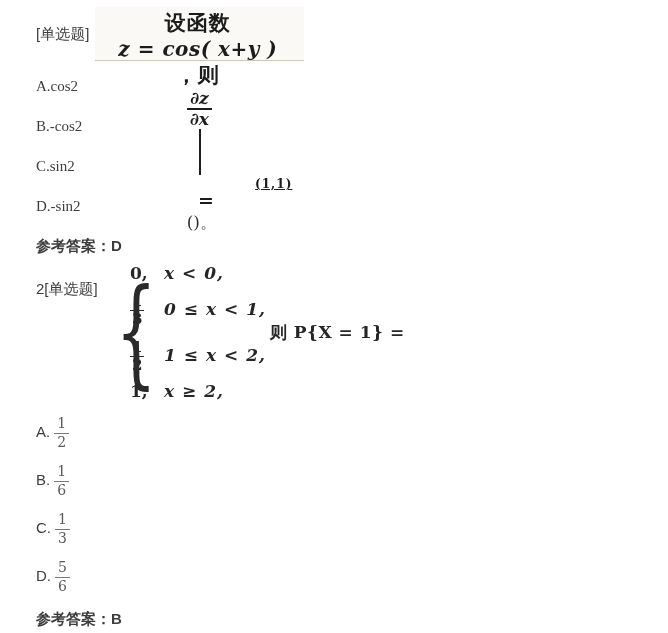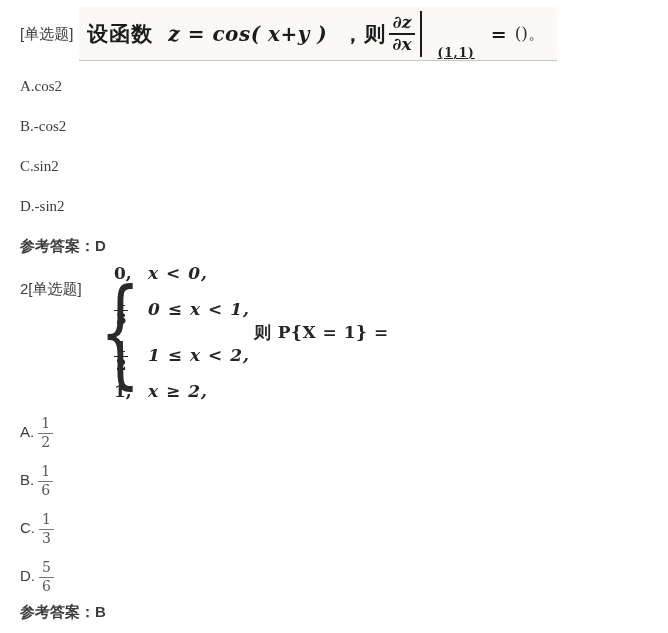--- a/index.html
+++ b/index.html
@@ -2,32 +2,32 @@
 <html><head>
 <meta charset="utf-8">
 <style>
   html, body { margin:0; padding:0; background:#ffffff; }
   body {
     width:668px; height:633px; overflow:hidden;
     font-family:"Liberation Sans", sans-serif;
     color:#3d3d3d;
     -webkit-font-smoothing:antialiased;
   }
-  .page { padding-left:20px; box-sizing:border-box; }
+  .page { padding-left:36px; box-sizing:border-box; }
 
   
   .q1-line { display:flex; align-items:center; margin-top:6px; height:56px; }
   .q-tag { font-size:15px; color:#3d3d3d; flex:none; }
   .formula-card {
     display:inline-flex; align-items:center;
     margin-left:6px; height:54px; box-sizing:border-box;
     padding:2px 12px 2px 8px;
     background:#faf9f5; border-bottom:1px solid #ccc7bb;
     font-family:"DejaVu Serif", "Liberation Serif", serif;
-    font-weight:bold; color:#1c1c1c; white-space:nowrap;
+    font-weight:bold; color:#1c1c1c; white-space:nowrap;flex-direction:column;
   }
   .f-cjk { font-size:21px; letter-spacing:1px; }
   .f-math { font-style:italic; font-size:20px; margin:0 15px; letter-spacing:0.5px; }
   .frac {
     display:inline-flex; flex-direction:column; align-items:center;
     font-size:17px; line-height:1.12; font-style:italic; margin-left:3px;
   }
   .frac .num { padding:0 3px; }
   .frac .den { border-top:2px solid #1c1c1c; padding:0 3px; }
   .vline { flex:none; width:2px; height:46px; background:#1c1c1c; margin-left:5px; }
@@ -69,21 +69,21 @@
 
   
   .opt-frac { display:flex; align-items:flex-start; margin-top:11px; height:37px; }
   .opt-frac .label { font-size:15px; line-height:16px; margin-top:9px; }
   .sfrac {
     display:inline-flex; flex-direction:column; align-items:center;
     margin-left:4px; font-family:"DejaVu Serif", "Liberation Serif", serif;
     font-size:14px; line-height:1.25; color:#5a5a5a;
   }
   .sfrac .den { border-top:1px solid #777; padding:0 3px; }
-  .answer.a2 { margin-top:8px; }
+  .answer.a2 { margin-top:15px; }
 </style>
 </head>
 <body>
 
 <div class="page">
 
   <div class="q1-line">
     <span class="q-tag">[单选题]</span>
     <span class="formula-card">
       <span class="f-cjk">设函数</span>

